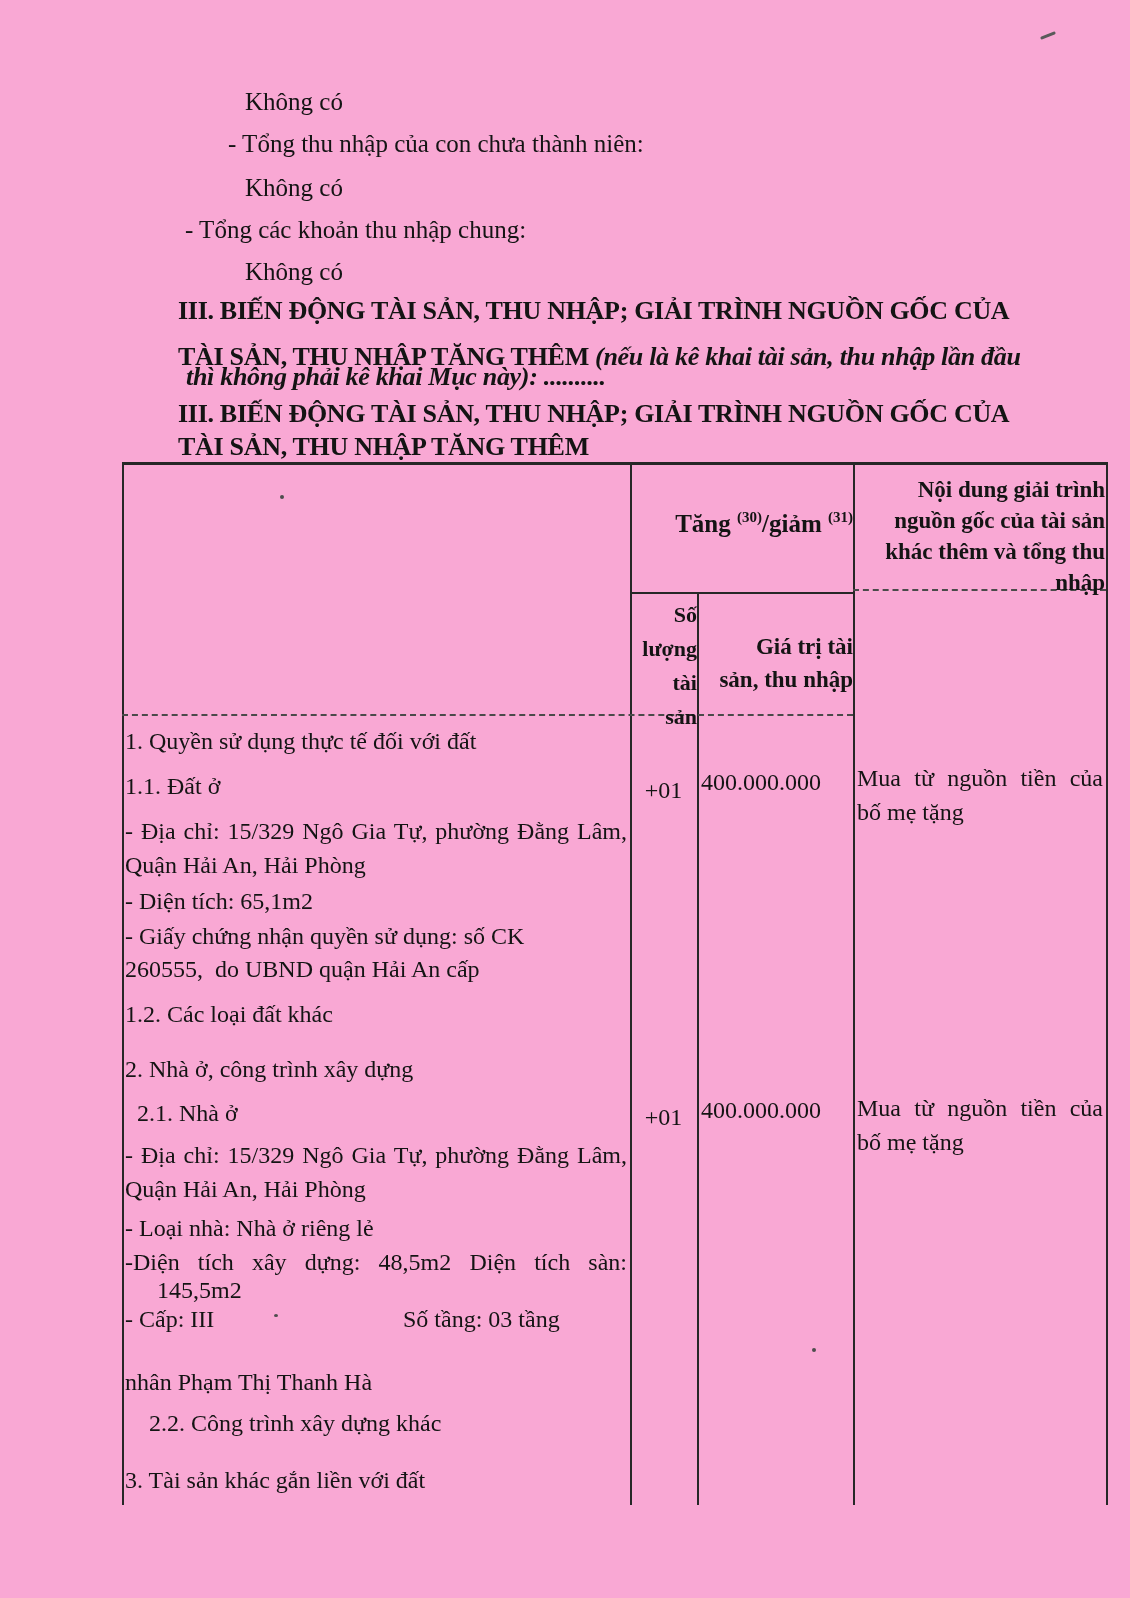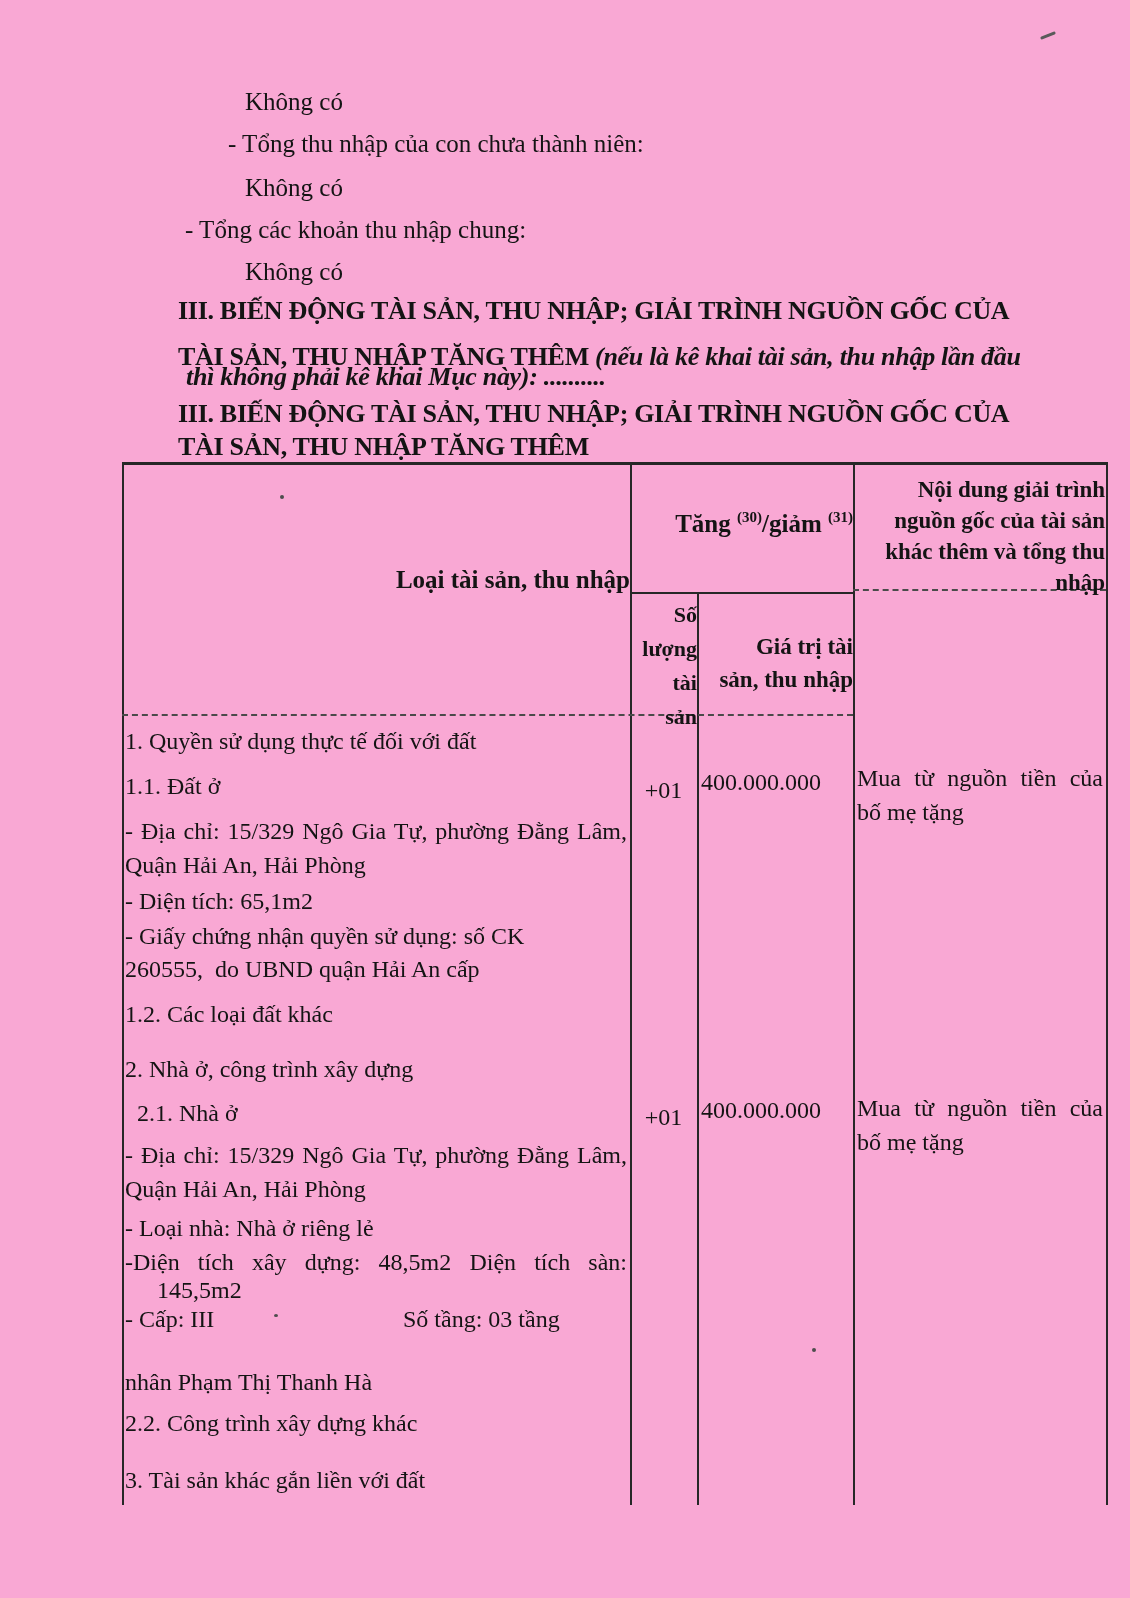--- a/index.html
+++ b/index.html
@@ -45,21 +45,20 @@
     <div class="hbar" style="left:0;top:0;width:986px;height:3px;"></div>
     <div class="vline" style="left:0;top:0;height:1043px;"></div>
     <div class="vline" style="left:508px;top:0;height:1043px;"></div>
     <div class="vline" style="left:575px;top:130px;height:913px;"></div>
     <div class="vline" style="left:731px;top:0;height:1043px;"></div>
     <div class="vline" style="left:984px;top:0;height:1043px;"></div>
     <div class="hbar" style="left:508px;top:130px;width:225px;"></div>
     <div class="hdash" style="left:731px;top:127px;width:253px;"></div>
     <div class="hdash" style="left:0;top:252px;width:731px;"></div>
 
-    <div class="cell th" style="left:0;top:102px;width:508px;font-size:25px;">Loại tài sản, thu nhập</div>
 
     <div class="cell th" style="left:508px;top:46px;width:223px;font-size:25px;"><span>Tăng </span><sup class="fn">(30)</sup><span>/giảm </span><sup class="fn">(31)</sup></div>
 
     <div class="cell th" style="left:508px;top:136px;width:67px;font-size:22px;line-height:34px;">
       <div>Số</div>
       <div>lượng</div>
       <div>tài</div>
       <div>sản</div>
     </div>
 
@@ -86,21 +85,21 @@
     <div class="cell" style="left:3px;top:592px;width:502px;">2. Nhà ở, công trình xây dựng</div>
     <div class="cell" style="left:3px;top:636px;width:502px;padding-left:12px;">2.1. Nhà ở</div>
     <div class="cell stretch" style="left:3px;top:678px;width:502px;">- Địa chỉ: 15/329 Ngô Gia Tự, phường Đằng Lâm,</div>
     <div class="cell" style="left:3px;top:712px;width:502px;">Quận Hải An, Hải Phòng</div>
     <div class="cell" style="left:3px;top:751px;width:502px;">- Loại nhà: Nhà ở riêng lẻ</div>
     <div class="cell stretch" style="left:3px;top:785px;width:502px;">-Diện tích xây dựng: 48,5m2 Diện tích sàn:</div>
     <div class="cell" style="left:3px;top:813px;width:502px;padding-left:32px;">145,5m2</div>
     <div class="cell" style="left:3px;top:842px;width:240px;">- Cấp: III</div>
     <div class="cell" style="left:281px;top:842px;width:224px;">Số tầng: 03 tầng</div>
     <div class="cell" style="left:3px;top:905px;width:502px;">nhân Phạm Thị Thanh Hà</div>
-    <div class="cell" style="left:3px;top:946px;width:502px;">2.2. Công trình xây dựng khác</div>
+    <div class="cell" style="left:3px;top:946px;width:502px;padding-left:24px;">2.2. Công trình xây dựng khác</div>
     <div class="cell" style="left:3px;top:1003px;width:502px;">3. Tài sản khác gắn liền với đất</div>
 
     <div class="cell" style="left:508px;top:313px;width:67px;text-align:center;">+01</div>
     <div class="cell" style="left:579px;top:305px;width:150px;">400.000.000</div>
     <div class="cell" style="left:735px;top:299px;width:246px;line-height:34px;">
       <div class="stretch">Mua từ nguồn tiền của</div>
       <div>bố mẹ tặng</div>
     </div>
 
     <div class="cell" style="left:508px;top:640px;width:67px;text-align:center;">+01</div>

